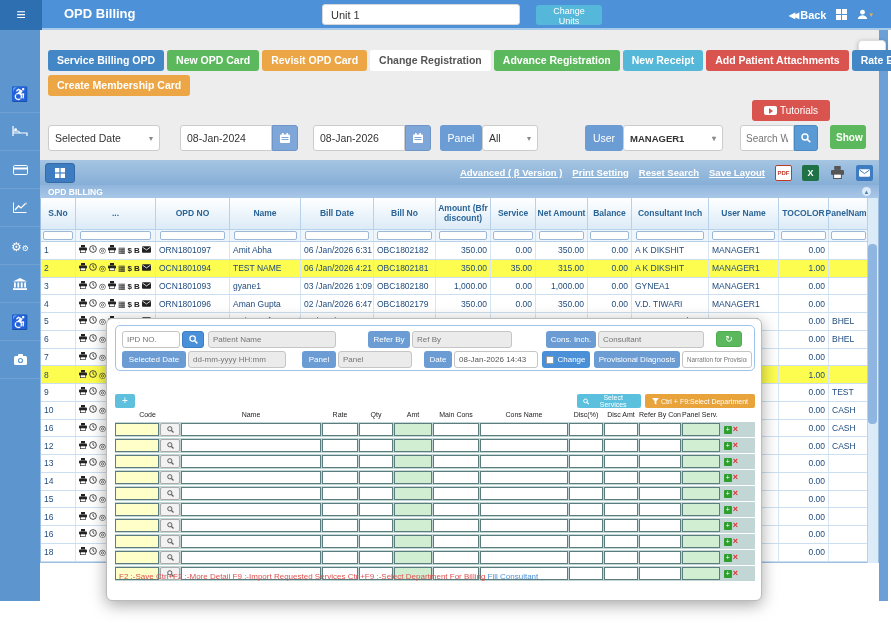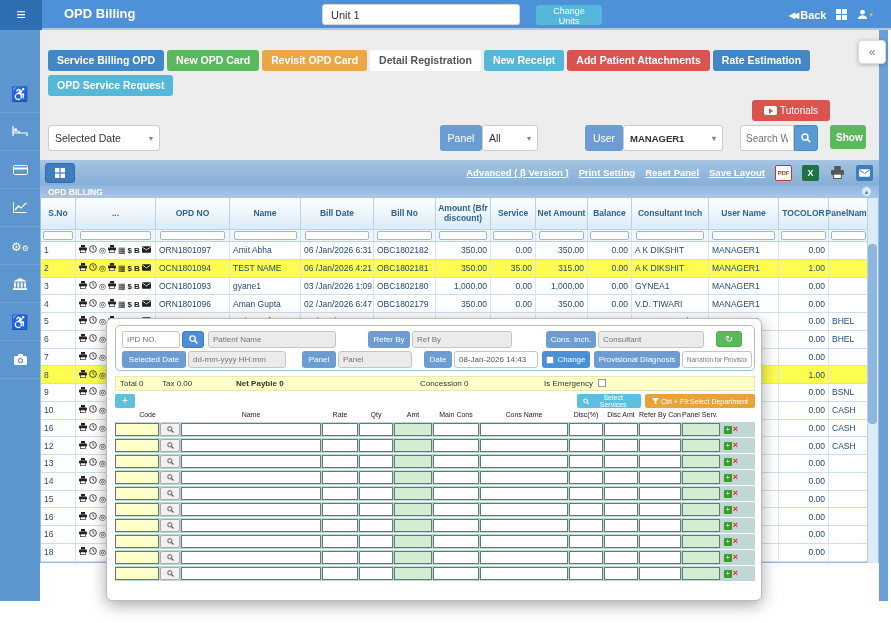--- a/index.html
+++ b/index.html
@@ -199,37 +199,62 @@
     </div>
 
   <div class="contentbg"></div>
   <div class="rightstrip"></div>
   <button class="collapse-btn">«</button>
 
   <div class="tabs-row row1" id="tabsRow1">
       <div class="tab" style="background: rgb(67, 135, 199);">Service Billing OPD</div>
       <div class="tab" style="background: rgb(92, 184, 92);">New OPD Card</div>
       <div class="tab" style="background: rgb(237, 166, 69);">Revisit OPD Card</div>
-      <div class="tab active" style="background: rgb(255, 255, 255);">Detail Registration</div>
+      <div class="tab active" style="background: rgb(255, 255, 255);">Change Registration</div>
+      <div class="tab" style="background: rgb(92, 184, 92);">Advance Registration</div>
       <div class="tab" style="background: rgb(86, 184, 216);">New Receipt</div>
       <div class="tab" style="background: rgb(217, 83, 79);">Add Patient Attachments</div>
       <div class="tab" style="background: rgb(67, 135, 199);">Rate Estimation</div>
     </div>
   <div class="tabs-row row2" id="tabsRow2">
-      <div class="tab" style="background: rgb(86, 184, 216);">OPD Service Request</div>
+      <div class="tab" style="background: rgb(237, 166, 69);">Create Membership Card</div>
     </div>
   <button class="tutorials">
       <span class="yt"></span>
       <span>Tutorials</span>
     </button>
 
   <div class="fitem selbox" style="left:48px;width:112px;">
       <span>Selected Date</span>
       <span class="car">▾</span>
     </div>
+  <div class="fitem dtwrap" style="left:180px;">
+    <input class="dtinput" value="08-Jan-2024" style="">
+    <span class="caladd">
+        <svg width="10" height="10" viewBox="0 0 10 10">
+          <rect x="0" y="1.5" width="10" height="8.5" rx="1" fill="#fff"></rect>
+          <rect x="2" y="0" width="1.6" height="3" fill="#fff"></rect>
+          <rect x="6.4" y="0" width="1.6" height="3" fill="#fff"></rect>
+          <rect x="1.5" y="4" width="7" height="1" fill="#7fa6d9"></rect>
+          <rect x="1.5" y="6" width="7" height="1" fill="#7fa6d9"></rect>
+        </svg>
+      </span>
+  </div>
+  <div class="fitem dtwrap" style="left:313px;">
+    <input class="dtinput" value="08-Jan-2026" style="">
+    <span class="caladd">
+        <svg width="10" height="10" viewBox="0 0 10 10">
+          <rect x="0" y="1.5" width="10" height="8.5" rx="1" fill="#fff"></rect>
+          <rect x="2" y="0" width="1.6" height="3" fill="#fff"></rect>
+          <rect x="6.4" y="0" width="1.6" height="3" fill="#fff"></rect>
+          <rect x="1.5" y="4" width="7" height="1" fill="#7fa6d9"></rect>
+          <rect x="1.5" y="6" width="7" height="1" fill="#7fa6d9"></rect>
+        </svg>
+      </span>
+  </div>
   <div class="fitem chip" style="left:440px;width:42px;">
       <span>Panel</span>
     </div>
   <div class="fitem selbox" style="left:482px;width:56px;">
       <span>All</span>
       <span class="car">▾</span>
     </div>
   <div class="fitem chip" style="left:585px;width:38px;">
       <span>User</span>
     </div>
@@ -253,21 +278,21 @@
         <svg width="10" height="10" viewBox="0 0 10 10">
           <rect x="0" y="0" width="4.4" height="4.4" fill="#fff"></rect>
           <rect x="5.6" y="0" width="4.4" height="4.4" fill="#fff"></rect>
           <rect x="0" y="5.6" width="4.4" height="4.4" fill="#fff"></rect>
           <rect x="5.6" y="5.6" width="4.4" height="4.4" fill="#fff"></rect>
         </svg>
       </span>
     <span class="gt-links" id="gtLinks">
         <span class="gt-link">Advanced ( β Version )</span>
         <span class="gt-link">Print Setting</span>
-        <span class="gt-link">Reset Panel</span>
+        <span class="gt-link">Reset Search</span>
         <span class="gt-link">Save Layout</span>
         <span class="exp exp-pdf">PDF</span>
         <span class="exp exp-xls" style="font-size:9px;">X</span>
         <span class="exp exp-prn">
           <svg width="13" height="13" viewBox="0 0 10 10">
             <rect x="2.5" y="0" width="5" height="3" fill="#555"></rect>
             <rect x="0" y="3" width="10" height="4" rx="1" fill="#555"></rect>
             <rect x="2" y="6.2" width="6" height="3.4" fill="#fff" stroke="#555" stroke-width="0.8"></rect>
           </svg>
         </span>
@@ -709,21 +734,21 @@
         <div class="td" style="width: 71px;"></div>
         <div class="td" style="width: 73px;"></div>
         <div class="td" style="width: 62px;"></div>
         <div class="td num" style="width: 55px;"></div>
         <div class="td num" style="width: 45px;"></div>
         <div class="td num" style="width: 52px;"></div>
         <div class="td num" style="width: 44px;"></div>
         <div class="td" style="width: 77px;"></div>
         <div class="td" style="width: 70px;"></div>
         <div class="td num" style="width: 50px;">0.00</div>
-        <div class="td" style="width: 40px;">BSNL</div>
+        <div class="td" style="width: 40px;">TEST</div>
       </div>
       <div class="trow">
         <div class="td" style="width: 35px;">10</div>
         <div class="td" style="width: 80px;">
           <span class="icostrip">
             <span><svg width="8" height="8" viewBox="0 0 10 10">
                 <rect x="2.5" y="0" width="5" height="3" fill="#222"></rect>
                 <rect x="0" y="3" width="10" height="4" rx="1" fill="#222"></rect>
                 <rect x="2" y="6.2" width="6" height="3.4" fill="#fff" stroke="#222" stroke-width="0.8"></rect>
               </svg></span>
@@ -1115,28 +1140,20 @@
       <div class="pa plabel" style="left:308px;top:25px;width:28px;">Date</div>
       <div class="pa" style="left:338px;top:25px;width:84px;"><input class="pinput" value="08-Jan-2026 14:43" style=""></div>
       <div class="pa changechip" style="left:426px;top:25px;width:48px;">
           <span class="cb"></span>
           <span>Change</span>
         </div>
       <div class="pa plabel" style="left:478px;top:25px;width:86px;">Provisional Diagnosis</div>
       <div class="pa" style="left:566px;top:25px;width:70px;"><input class="pinput" style="font-size: 6.3px;" placeholder="Narration for Provisional Diagnosis"></div>
     </div>
 
-    <div class="ybar">
-      <span style="left:4px;">Total 0</span>
-      <span style="left:46px;">Tax 0.00</span>
-      <span style="left:120px;font-weight:bold;">Net Payble  0</span>
-      <span style="left:304px;">Concession 0</span>
-      <span style="left:428px;">Is Emergency</span>
-      <span style="left:482px;" class="cb"></span>
-    </div>
 
     <div class="btnrow">
       <button class="plusbtn">+</button>
       <button class="selsvc">
           <svg width="7" height="7" viewBox="0 0 10 10">
             <circle cx="4" cy="4" r="3" stroke="#fff" stroke-width="1.5" fill="none"></circle>
             <line x1="6.4" y1="6.4" x2="9.3" y2="9.3" stroke="#fff" stroke-width="1.7"></line>
           </svg>
           <span>Select Services</span>
         </button>
@@ -1388,15 +1405,19 @@
           <input class="sinp" style="width: 34px;">
           <input class="sinp" style="width: 42px;">
           <input class="sinp grn" style="width: 38px;">
           <span class="sact" style="width: 20px;">
             <span class="addbox">+</span>
             <span class="delx">×</span>
           </span>
         </div>
       </div>
 
+    <div class="mfooter">
+      <span>F2 :-Save Ctrl+F2 :-More Detail F9 :-Import Requested Services Ctrl+F9 :-Select Department For Billing</span>
+      <span class="blue">Fill Consultant</span>
+    </div>
   </div>
 
 </div>
 
 </body></html>

